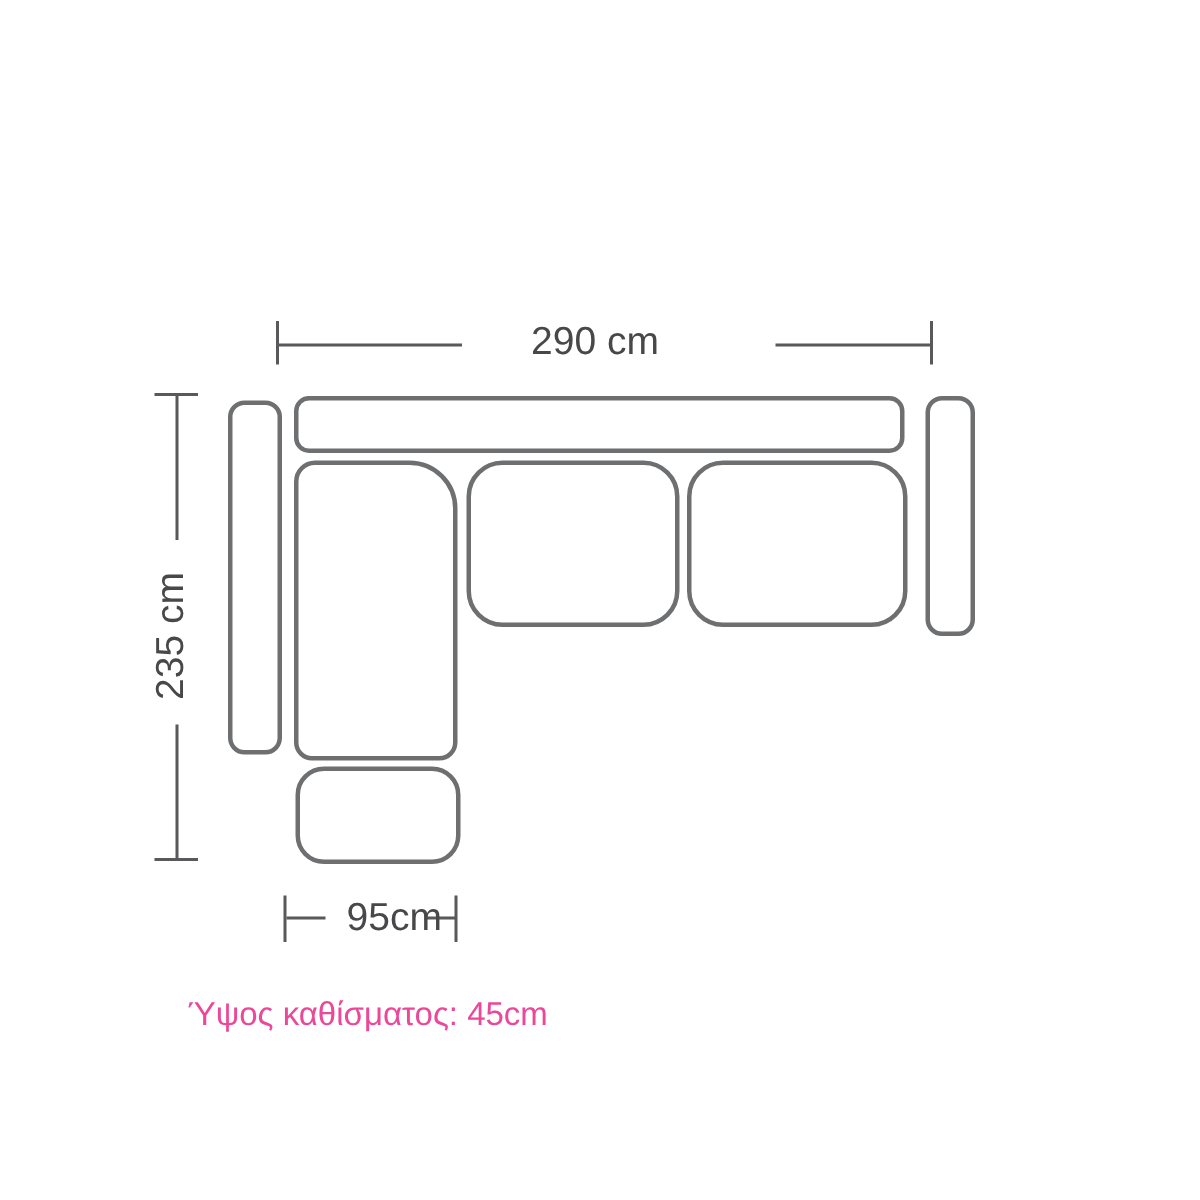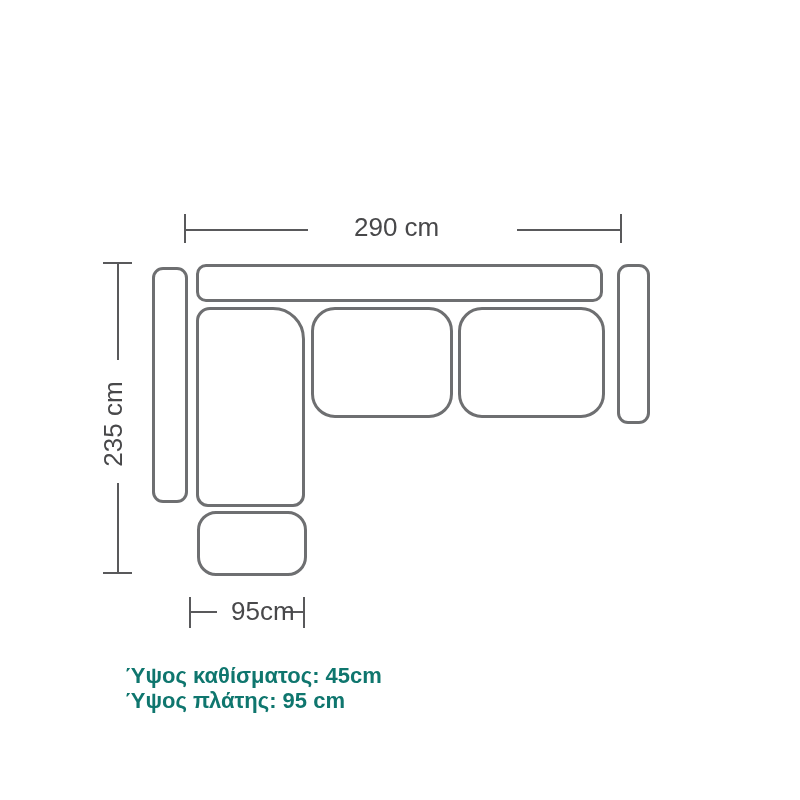--- a/index.html
+++ b/index.html
@@ -65,25 +65,24 @@
     font-size: 26px;
     line-height: 1;
     white-space: nowrap;
   }
   .label-width  { left:354px; top:214px; }
   .label-depth  { left:113px; top:424px; transform: translate(-50%,-50%) rotate(-90deg); }
   .label-chaise { left:218px; top:598px;margin-left:13px; }
 
   .note {
     position: absolute;
-    color: #0f766e;
+    color: #ec4899;
     font-size: 22px;
     line-height: 25px;
     white-space: nowrap;
-    font-weight: bold;
   }
   .note-1 { left:125px; top:663px; }
   .note-2 { left:125px; top:688px; }
 </style>
 </head>
 <body>
 
 <div class="canvas">
 
   <div class="part backrest"></div>
@@ -106,15 +105,14 @@
   <div class="dim dim-v l-line-b"></div>
   <div class="dim-label label-depth">235 cm</div>
 
   <div class="dim dim-v b-tick-l"></div>
   <div class="dim dim-v b-tick-r"></div>
   <div class="dim dim-h b-line-l"></div>
   <div class="dim dim-h b-line-r"></div>
   <div class="dim-label label-chaise">95cm</div>
 
   <div class="note note-1">Ύψος καθίσματος: 45cm</div>
-  <div class="note note-2">Ύψος πλάτης: 95 cm</div>
 
 </div>
 
 </body></html>

